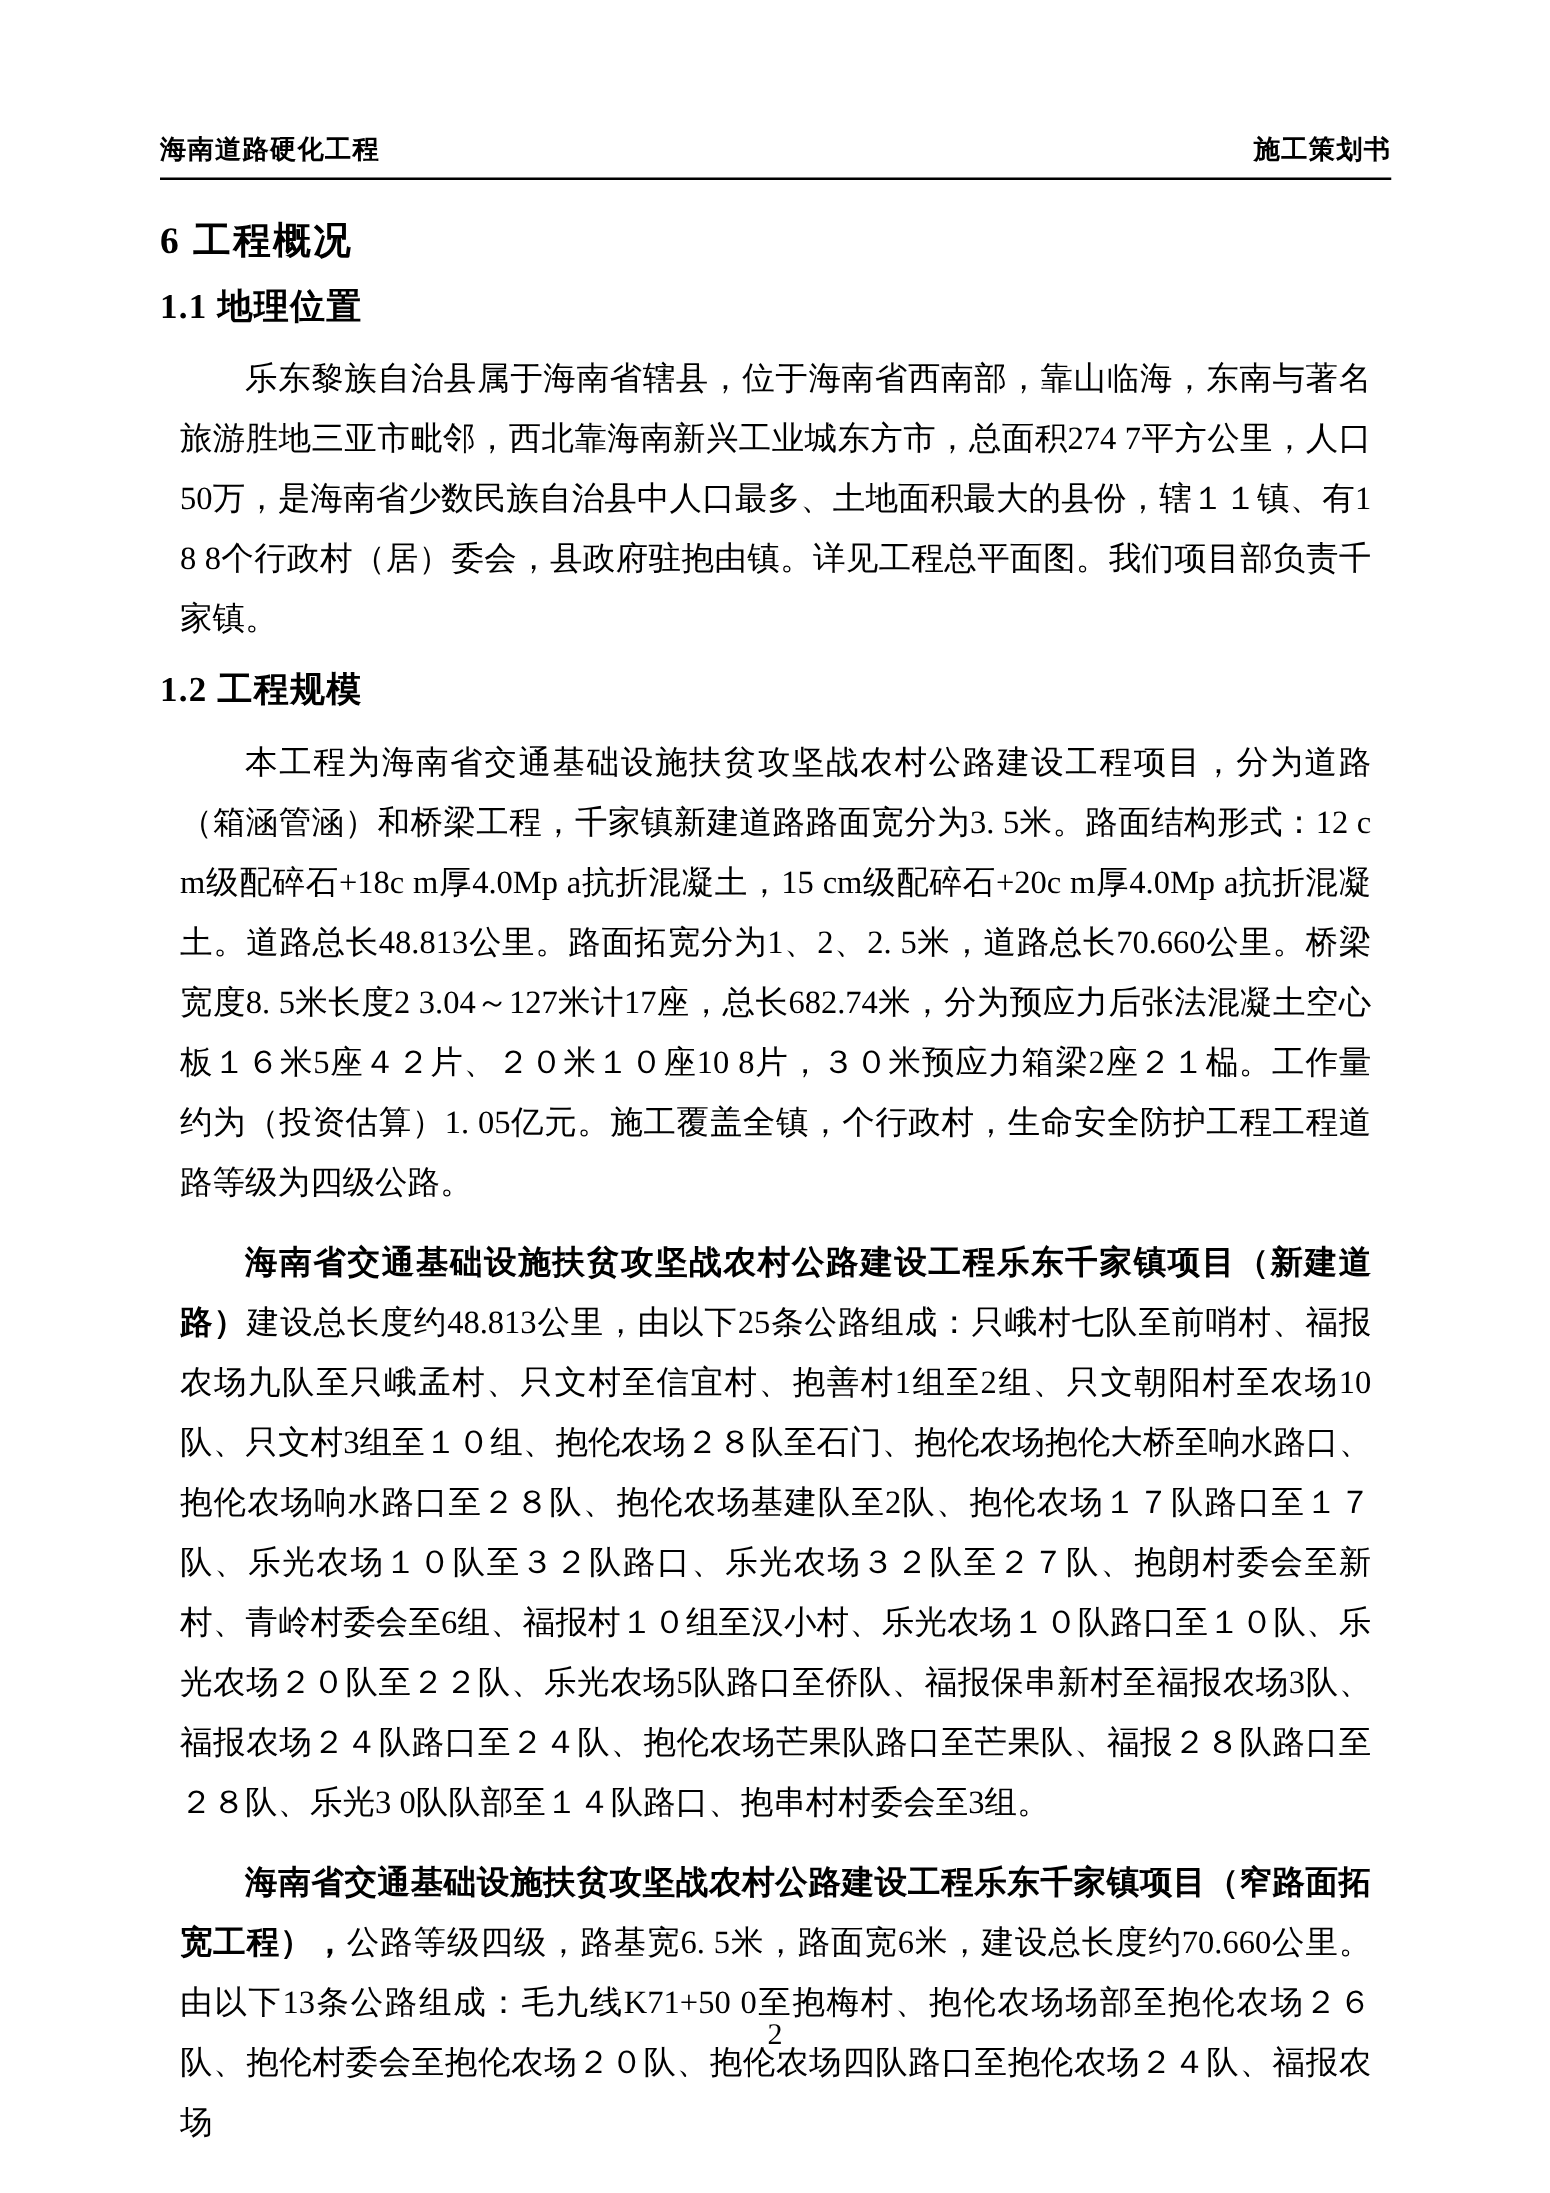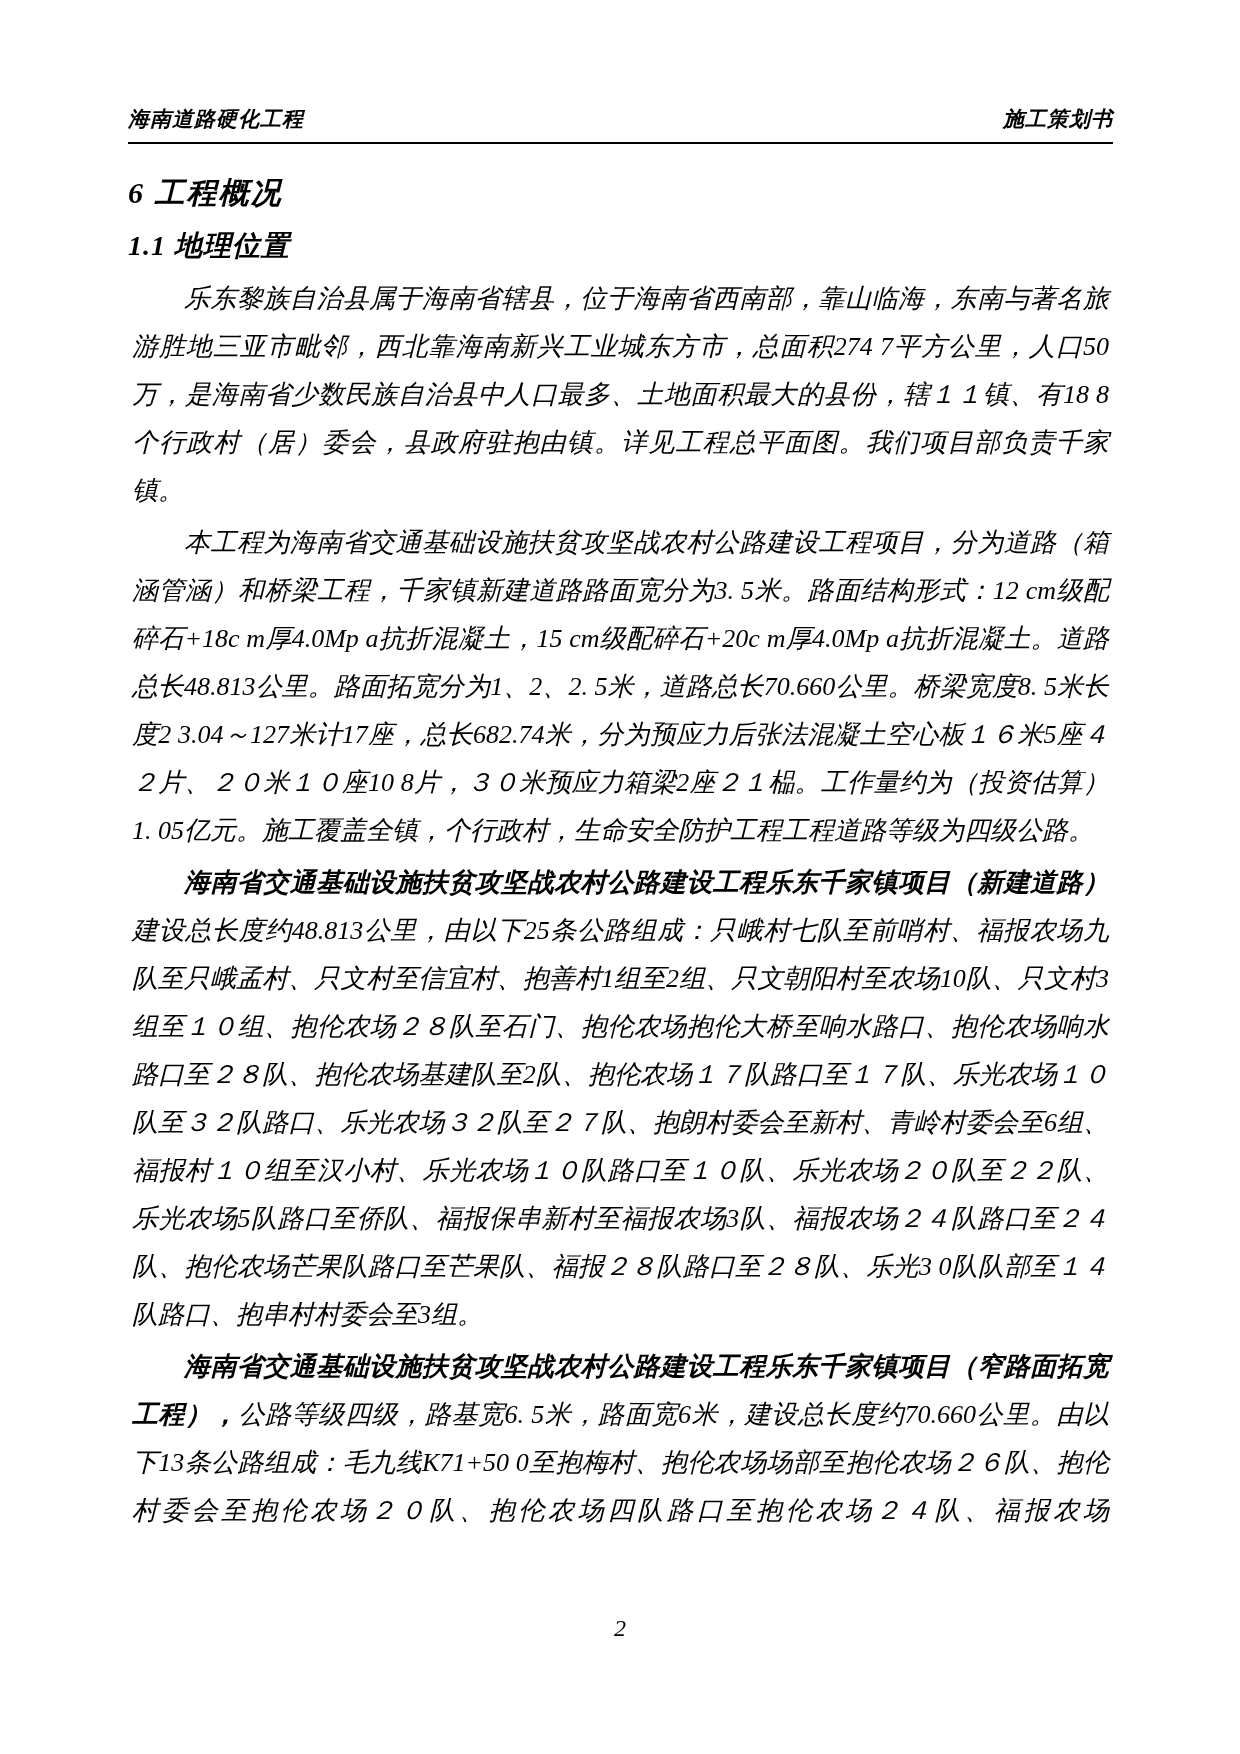--- a/index.html
+++ b/index.html
@@ -7,21 +7,20 @@
     position: relative;
     width: 1240px;
     height: 1754px;
     margin: 0 auto;
     background: #ffffff;
     box-sizing: border-box;
     padding: 78px 127px 0 128px;
     color: #000000;
     font-family: "Liberation Serif", "DejaVu Serif", serif;
     overflow: hidden;
-    font-style: italic;
   }
   .header {
     display: flex;
     justify-content: space-between;
     align-items: flex-end;
     font-weight: bold;
     font-size: 21px;
     line-height: 1.3;
     padding-bottom: 9px;
     border-bottom: 2px solid #000000;
@@ -38,21 +37,21 @@
   .h2 {
     font-size: 28px;
     font-weight: bold;
     letter-spacing: 1px;
     margin: 2px 0 12px 0;
     line-height: 1.25;
   }
   .par {
     font-size: 26px;
     line-height: 48px;
-    margin: 4px;
+    margin: 16px;
     text-align: justify;
     text-justify: inter-ideograph;
     text-indent: 2em;
     word-break: break-all;
   }
   .par .lead { font-weight: bold; }
   .par.cont { text-align-last: justify; }
   .page-number {
     position: absolute;
     left: 0;
@@ -71,20 +70,21 @@
     <span class="hd-left">海南道路硬化工程</span>
     <span class="hd-right">施工策划书</span>
   </div>
 
   <div class="h1">6 工程概况</div>
 
   <div class="h2">1.1 地理位置</div>
 
   <p class="par">乐东黎族自治县属于海南省辖县，位于海南省西南部，靠山临海，东南与著名旅游胜地三亚市毗邻，西北靠海南新兴工业城东方市，总面积274 7平方公里，人口50万，是海南省少数民族自治县中人口最多、土地面积最大的县份，辖１１镇、有18 8个行政村（居）委会，县政府驻抱由镇。详见工程总平面图。我们项目部负责千家镇。</p>
 
+  <div class="h2">1.2 工程规模</div>
 
   <p class="par">本工程为海南省交通基础设施扶贫攻坚战农村公路建设工程项目，分为道路（箱涵管涵）和桥梁工程，千家镇新建道路路面宽分为3. 5米。路面结构形式：12 cm级配碎石+18c m厚4.0Mp a抗折混凝土，15 cm级配碎石+20c m厚4.0Mp a抗折混凝土。道路总长48.813公里。路面拓宽分为1、2、2. 5米，道路总长70.660公里。桥梁宽度8. 5米长度2 3.04～127米计17座，总长682.74米，分为预应力后张法混凝土空心板１６米5座４２片、２０米１０座10 8片，３０米预应力箱梁2座２１榀。工作量约为（投资估算）1. 05亿元。施工覆盖全镇，个行政村，生命安全防护工程工程道路等级为四级公路。</p>
 
   <p class="par"><b class="lead">海南省交通基础设施扶贫攻坚战农村公路建设工程乐东千家镇项目（新建道路）</b><span>建设总长度约48.813公里，由以下25条公路组成：只峨村七队至前哨村、福报农场九队至只峨孟村、只文村至信宜村、抱善村1组至2组、只文朝阳村至农场10队、只文村3组至１０组、抱伦农场２８队至石门、抱伦农场抱伦大桥至响水路口、抱伦农场响水路口至２８队、抱伦农场基建队至2队、抱伦农场１７队路口至１７队、乐光农场１０队至３２队路口、乐光农场３２队至２７队、抱朗村委会至新村、青岭村委会至6组、福报村１０组至汉小村、乐光农场１０队路口至１０队、乐光农场２０队至２２队、乐光农场5队路口至侨队、福报保串新村至福报农场3队、福报农场２４队路口至２４队、抱伦农场芒果队路口至芒果队、福报２８队路口至２８队、乐光3 0队队部至１４队路口、抱串村村委会至3组。</span></p>
 
   <p class="par cont"><b class="lead">海南省交通基础设施扶贫攻坚战农村公路建设工程乐东千家镇项目（窄路面拓宽工程），</b><span>公路等级四级，路基宽6. 5米，路面宽6米，建设总长度约70.660公里。由以下13条公路组成：毛九线K71+50 0至抱梅村、抱伦农场场部至抱伦农场２６队、抱伦村委会至抱伦农场２０队、抱伦农场四队路口至抱伦农场２４队、福报农场</span></p>
 
   <div class="page-number">2</div>
 
 </div>

